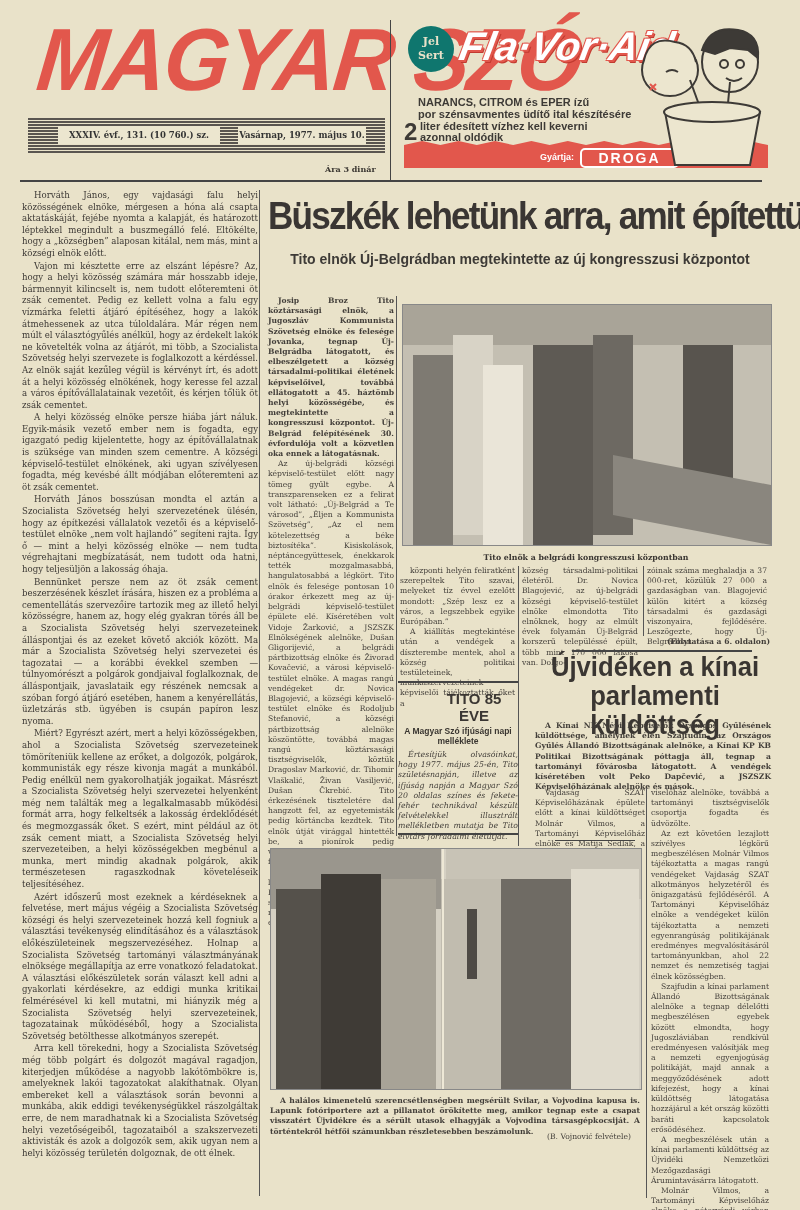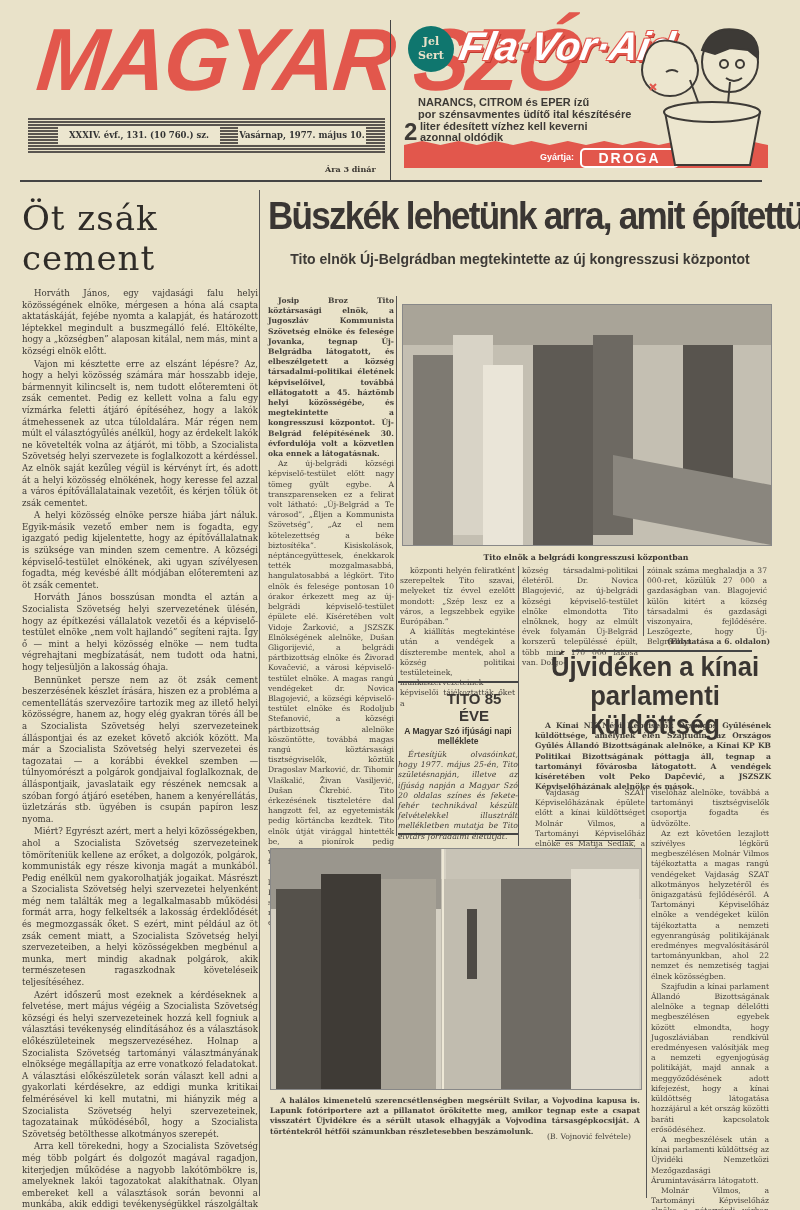--- a/index.html
+++ b/index.html
@@ -78,21 +78,20 @@
     <path d="M60 60 L80 115"></path>
       <path d="M100 62 L95 115"></path>
     <path d="M35 92 L45 145 L120 145 L130 92 Z" fill="#ece6cf"></path>
     <ellipse cx="82" cy="92" rx="48" ry="10" fill="#ece6cf"></ellipse>
     <path d="M20 70 l6 -6 m-6 0 l6 6" stroke="#e2574c"></path>
   </g>
 </svg>
 <div class="abs hrule"></div>
 
 <div class="abs left-col">
-  <div class="ot-title">Öt zsák cement</div>
   <div class="body-text">
     <p>Horváth János, egy vajdasági falu helyi közösségének elnöke, mérgesen a hóna alá csapta aktatáskáját, fejébe nyomta a kalapját, és határozott léptekkel megindult a buszmegálló felé. Eltökélte, hogy a „községben” alaposan kitálal, nem más, mint a községi elnök előtt.</p>
     <p>Vajon mi késztette erre az elszánt lépésre? Az, hogy a helyi közösség számára már hosszabb ideje, bármennyit kilincselt is, nem tudott előteremteni öt zsák cementet. Pedig ez kellett volna a falu egy vízmárka feletti átjáró építéséhez, hogy a lakók átmehessenek az utca túloldalára. Már régen nem múlt el választógyűlés anélkül, hogy az érdekelt lakók ne követelték volna az átjárót, mi több, a Szocialista Szövetség helyi szervezete is foglalkozott a kérdéssel. Az elnök saját kezűleg végül is kérvényt írt, és adott át a helyi közösség elnökének, hogy keresse fel azzal a város építővállalatainak vezetőit, és kérjen tőlük öt zsák cementet.</p>
     <p>A helyi közösség elnöke persze hiába járt náluk. Egyik-másik vezető ember nem is fogadta, egy igazgató pedig kijelentette, hogy az építővállalatnak is szüksége van minden szem cementre. A községi képviselő-testület elnökének, aki ugyan szívélyesen fogadta, még kevésbé állt módjában előteremteni az öt zsák cementet.</p>
     <p>Horváth János bosszúsan mondta el aztán a Szocialista Szövetség helyi szervezetének ülésén, hogy az építkezési vállalatok vezetői és a képviselő-testület elnöke „nem volt hajlandó” segíteni rajta. Így ő — mint a helyi közösség elnöke — nem tudta végrehajtani megbízatását, nem tudott oda hatni, hogy teljesüljön a lakosság óhaja.</p>
     <p>Bennünket persze nem az öt zsák cement beszerzésének készlet írására, hiszen ez a probléma a cementellátás szervezőire tartozik meg az illető helyi közösségre, hanem az, hogy elég gyakran törés áll be a Szocialista Szövetség helyi szervezeteinek álláspontjai és az ezeket követő akciók között. Ma már a Szocialista Szövetség helyi szervezetei és tagozatai — a korábbi évekkel szemben — túlnyomórészt a polgárok gondjaival foglalkoznak, de álláspontjaik, javaslataik egy részének nemcsak a szóban forgó átjáró esetében, hanem a kenyérellátás, üzletzárás stb. ügyében is csupán papíron lesz nyoma.</p>
     <p>Miért? Egyrészt azért, mert a helyi közösségekben, ahol a Szocialista Szövetség szervezeteinek tömöríteniük kellene az erőket, a dolgozók, polgárok, kommunisták egy része kivonja magát a munkából. Pedig enélkül nem gyakorolhatják jogaikat. Másrészt a Szocialista Szövetség helyi szervezetei helyenként még nem találták meg a legalkalmasabb működési formát arra, hogy felkeltsék a lakosság érdeklődését és megmozgassák őket. S ezért, mint például az öt zsák cement miatt, a Szocialista Szövetség helyi szervezeteiben, a helyi közösségekben megbénul a munka, mert mindig akadnak polgárok, akik természetesen ragaszkodnak követeléseik teljesítéséhez.</p>
     <p>Azért időszerű most ezeknek a kérdéseknek a felvetése, mert május végéig a Szocialista Szövetség községi és helyi szervezeteinek hozzá kell fogniuk a választási tevékenység elindításához és a választások előkészületeinek megszervezéséhez. Holnap a Szocialista Szövetség tartományi választmányának elnöksége megállapítja az erre vonatkozó feladatokat. A választási előkészületek során választ kell adni a gyakorlati kérdésekre, az eddigi munka kritikai felmérésével ki kell mutatni, mi hiányzik még a Szocialista Szövetség helyi szervezeteinek, tagozatainak működéséből, hogy a Szocialista Szövetség betölthesse alkotmányos szerepét.</p>
     <p>Arra kell törekedni, hogy a Szocialista Szövetség még több polgárt és dolgozót magával ragadjon, kiterjedjen működése a nagyobb lakótömbökre is, amelyeknek lakói tagozatokat alakíthatnak. Olyan embereket kell a választások során bevonni a munkába, akik eddigi tevékenységükkel rászolgáltak erre, de nem maradhatnak ki a Szocialista Szövetség helyi vezetőségeiből, tagozataiból a szakszervezeti aktivisták és azok a dolgozók sem, akik ugyan nem a helyi közösség területén dolgoznak, de ott élnek.</p>
 

